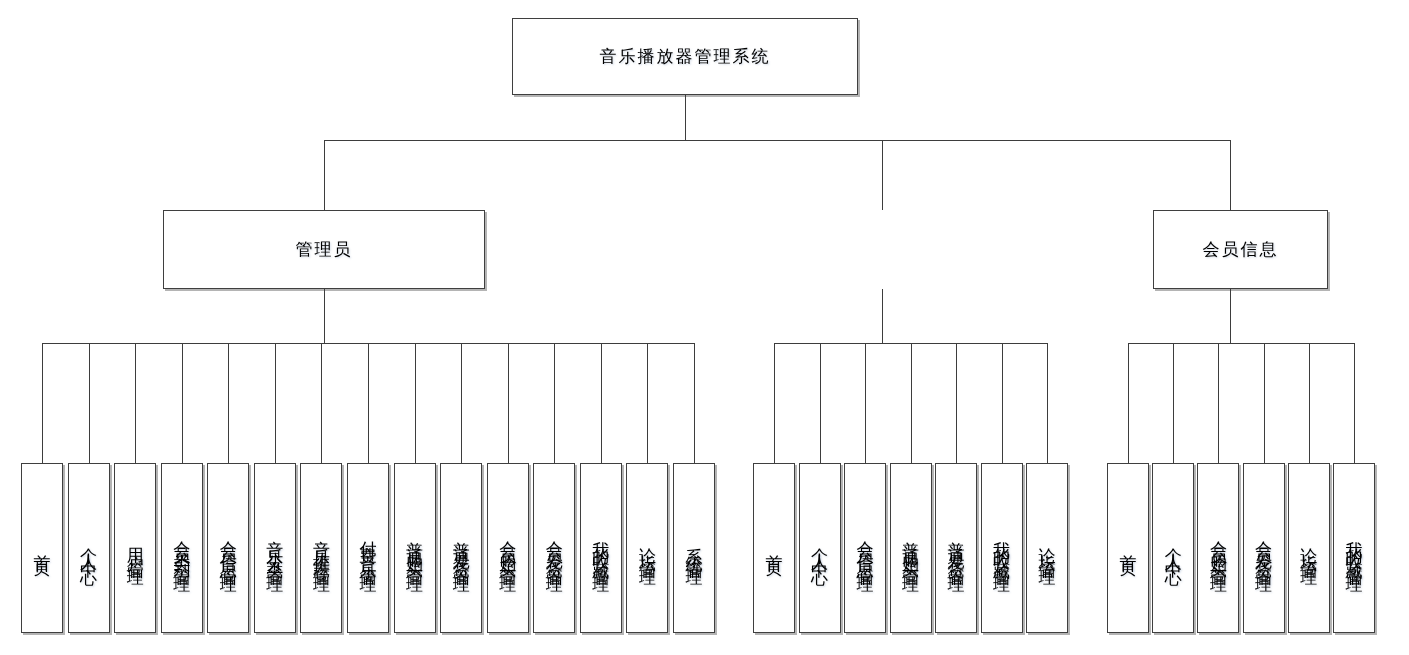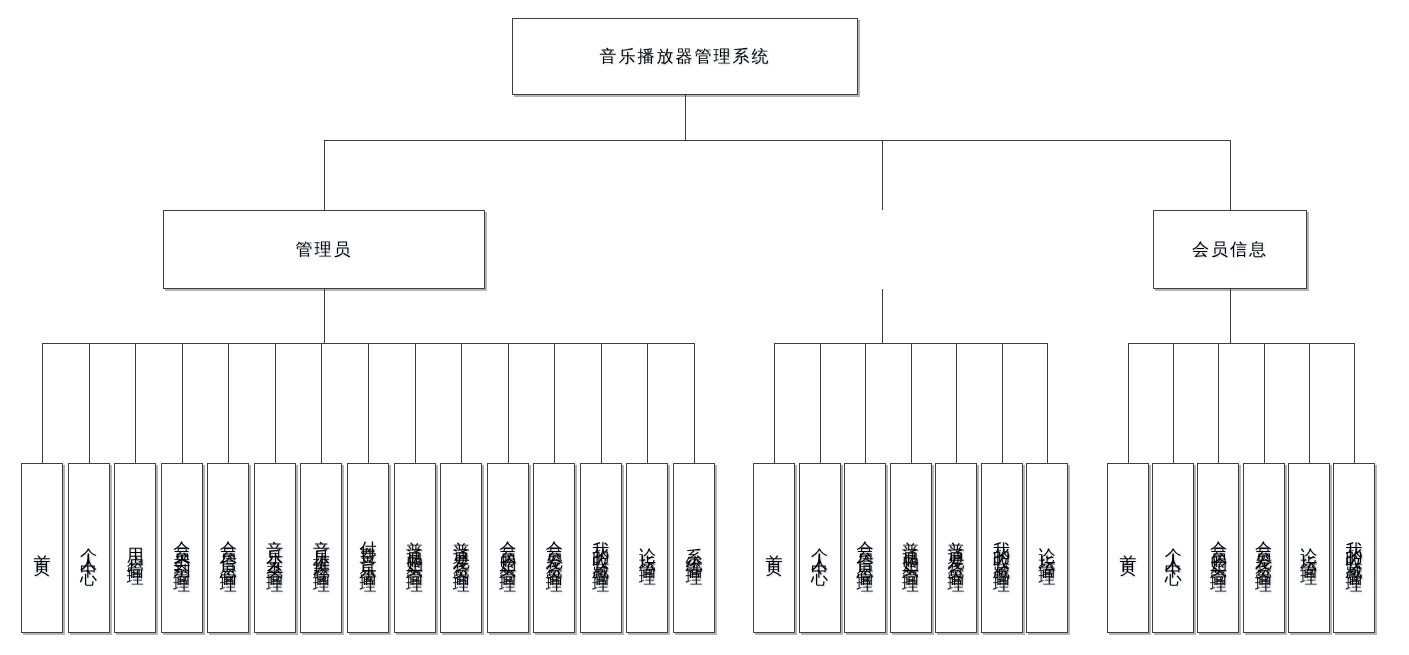--- a/index.html
+++ b/index.html
@@ -38,21 +38,21 @@
     position:absolute;
     background:#3d3d3d;
   }
 </style>
 </head>
 <body>
 
 <div id="stage">
   <div class="box node-h" id="root-node" style="left: 512px; top: 18px; width: 346px; height: 77px;">音乐播放器管理系统</div>
   <div class="box node-h" id="group-0" style="left: 163px; top: 210px; width: 322px; height: 79px;">管理员</div>
-  <div class="box node-h" id="group-2" style="left: 1153px; top: 210px; width: 154px; height: 79px;">会员信息</div>
+  <div class="box node-h" id="group-2" style="left: 1153px; top: 210px; width: 175px; height: 79px;">会员信息</div>
 <div class="line" style="left: 685px; top: 95px; width: 1px; height: 45px;"></div>
     <div class="line" style="left: 324px; top: 140px; width: 906px; height: 1px;"></div>
     <div class="line" style="left: 324px; top: 140px; width: 1px; height: 70px;"></div>
     <div class="line" style="left: 324px; top: 289px; width: 1px; height: 54px;"></div>
     <div class="line" style="left: 42px; top: 343px; width: 651.994px; height: 1px;"></div>
     <div class="line" style="left: 42px; top: 343px; width: 1px; height: 120px;"></div>
     <div class="box leaf" style="left: 21px; top: 463px; width: 42px; height: 170px;">首页</div>
     <div class="line" style="left: 88.571px; top: 343px; width: 1px; height: 120px;"></div>
     <div class="box leaf" style="left: 67.571px; top: 463px; width: 42px; height: 170px;">个人中心</div>
     <div class="line" style="left: 135.142px; top: 343px; width: 1px; height: 120px;"></div>

